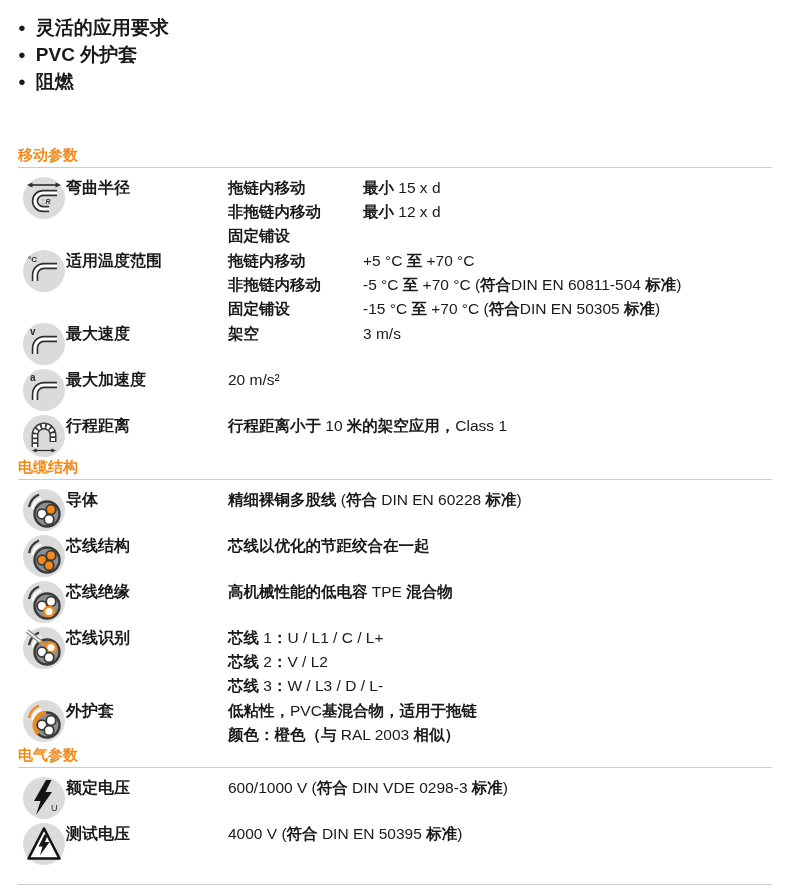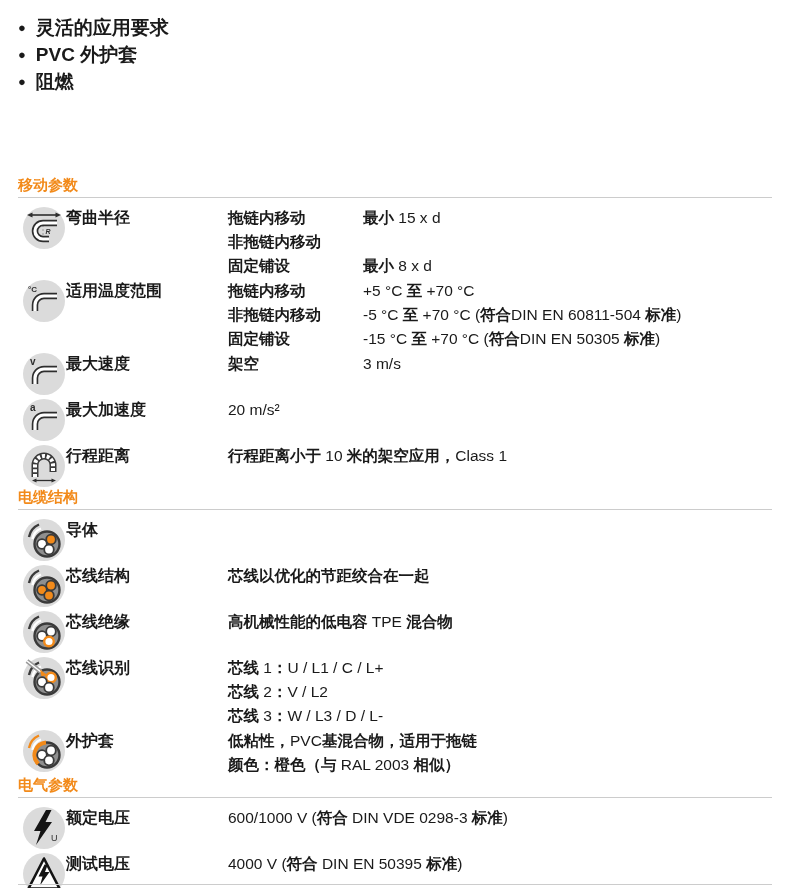--- a/index.html
+++ b/index.html
@@ -7,21 +7,21 @@
     width:790px;height:888px;box-sizing:border-box;
     padding:10px 18px 0 18px;
     background:#ffffff;color:#1a1a1a;
     font-family:"Liberation Sans","DejaVu Sans",sans-serif;
     position:relative;overflow:hidden;
   }
   .bullets{list-style:none;margin:4px 0 0 0;padding:0;}
   .bullet{display:flex;align-items:center;font-size:19px;font-weight:bold;line-height:27px;}
   .dot{font-size:13px;margin-right:10px;flex:0 0 auto;}
   .section{margin:0;}
-  .section.first{margin-top:82px;}
+  .section.first{margin-top:52px;}
   .section-heading{
     color:var(--accent,#F28A1A);
     font-size:15px;font-weight:bold;line-height:16px;
     margin:0 0 7px 0;padding-bottom:4px;
     border-bottom:1px solid var(--rule,#cccccc);
   }
   .row{display:flex;align-items:flex-start;min-height:46px;}
   .icon{width:44px;height:44px;flex:0 0 44px;margin:1px 0 0 4px;}
   .icon svg{width:44px;height:44px;display:block;}
   .label{flex:0 0 162px;font-size:16px;font-weight:bold;line-height:24px;padding-top:1px;}
@@ -68,24 +68,24 @@
             </svg>
           </span>
           <div class="label">弯曲半径</div>
           <div class="lines">
             <div class="line">
               <span class="c1"><span class="b">拖链内移动</span></span>
               <span class="c2"><span class="b">最小</span><span> 15 x d</span></span>
             </div>
             <div class="line">
               <span class="c1"><span class="b">非拖链内移动</span></span>
+              <span class="c2"><span class="b">最小</span><span> 12 x d</span></span>
             </div>
             <div class="line">
               <span class="c1"><span class="b">固定铺设</span></span>
-              <span class="c2"><span class="b">最小</span><span> 8 x d</span></span>
             </div>
           </div>
         </div>
         <div class="row">
           <span class="icon">
             <svg viewBox="0 0 44 44">
               <circle cx="22" cy="22" r="21" fill="#DBDBDB"></circle>
               <text x="6" y="13" font-size="8" font-weight="bold" fill="#2e2e2e">°C</text>
               <path d="M35 17 H22 A9 9 0 0 0 13 26 V32" fill="none" stroke="#2e2e2e" stroke-width="6.5"></path>
               <path d="M35 17 H22 A9 9 0 0 0 13 26 V32" fill="none" stroke="#ffffff" stroke-width="3.2"></path>
@@ -167,20 +167,25 @@
               <circle cx="22" cy="22" r="21" fill="#DBDBDB"></circle>
               <path d="M7 19 A17 17 0 0 1 17 6.5" fill="none" stroke="#3a3a3a" stroke-width="2.4"></path>
               <path d="M10.5 21 A13.5 13.5 0 0 1 19 10.5" fill="none" stroke="#ffffff" stroke-width="2.4"></path>
               <circle cx="25" cy="26" r="12.5" fill="#8f8f8f" stroke="#3a3a3a" stroke-width="2.4"></circle>
               <circle cx="29" cy="21.5" r="4.8" fill="#F28A1A" stroke="#3a3a3a" stroke-width="1.8"></circle>
               <circle cx="20" cy="26" r="4.8" fill="#ffffff" stroke="#3a3a3a" stroke-width="1.8"></circle>
               <circle cx="27" cy="31.5" r="4.8" fill="#ffffff" stroke="#3a3a3a" stroke-width="1.8"></circle>
             </svg>
           </span>
           <div class="label">导体</div>
+          <div class="lines">
+            <div class="line">
+              <span class="c1 wide"><span class="b">精细裸铜多股线</span><span> (</span><span class="b">符合</span><span> DIN EN 60228 </span><span class="b">标准</span><span>)</span></span>
+            </div>
+          </div>
         </div>
         <div class="row">
           <span class="icon">
             <svg viewBox="0 0 44 44">
               <circle cx="22" cy="22" r="21" fill="#DBDBDB"></circle>
               <path d="M7 19 A17 17 0 0 1 17 6.5" fill="none" stroke="#3a3a3a" stroke-width="2.4"></path>
               <path d="M10.5 21 A13.5 13.5 0 0 1 19 10.5" fill="none" stroke="#ffffff" stroke-width="2.4"></path>
               <circle cx="25" cy="26" r="12.5" fill="#8f8f8f" stroke="#3a3a3a" stroke-width="2.4"></circle>
               <circle cx="29" cy="21.5" r="4.8" fill="#F28A1A" stroke="#3a3a3a" stroke-width="1.8"></circle>
               <circle cx="20" cy="26" r="4.8" fill="#F28A1A" stroke="#3a3a3a" stroke-width="1.8"></circle>

